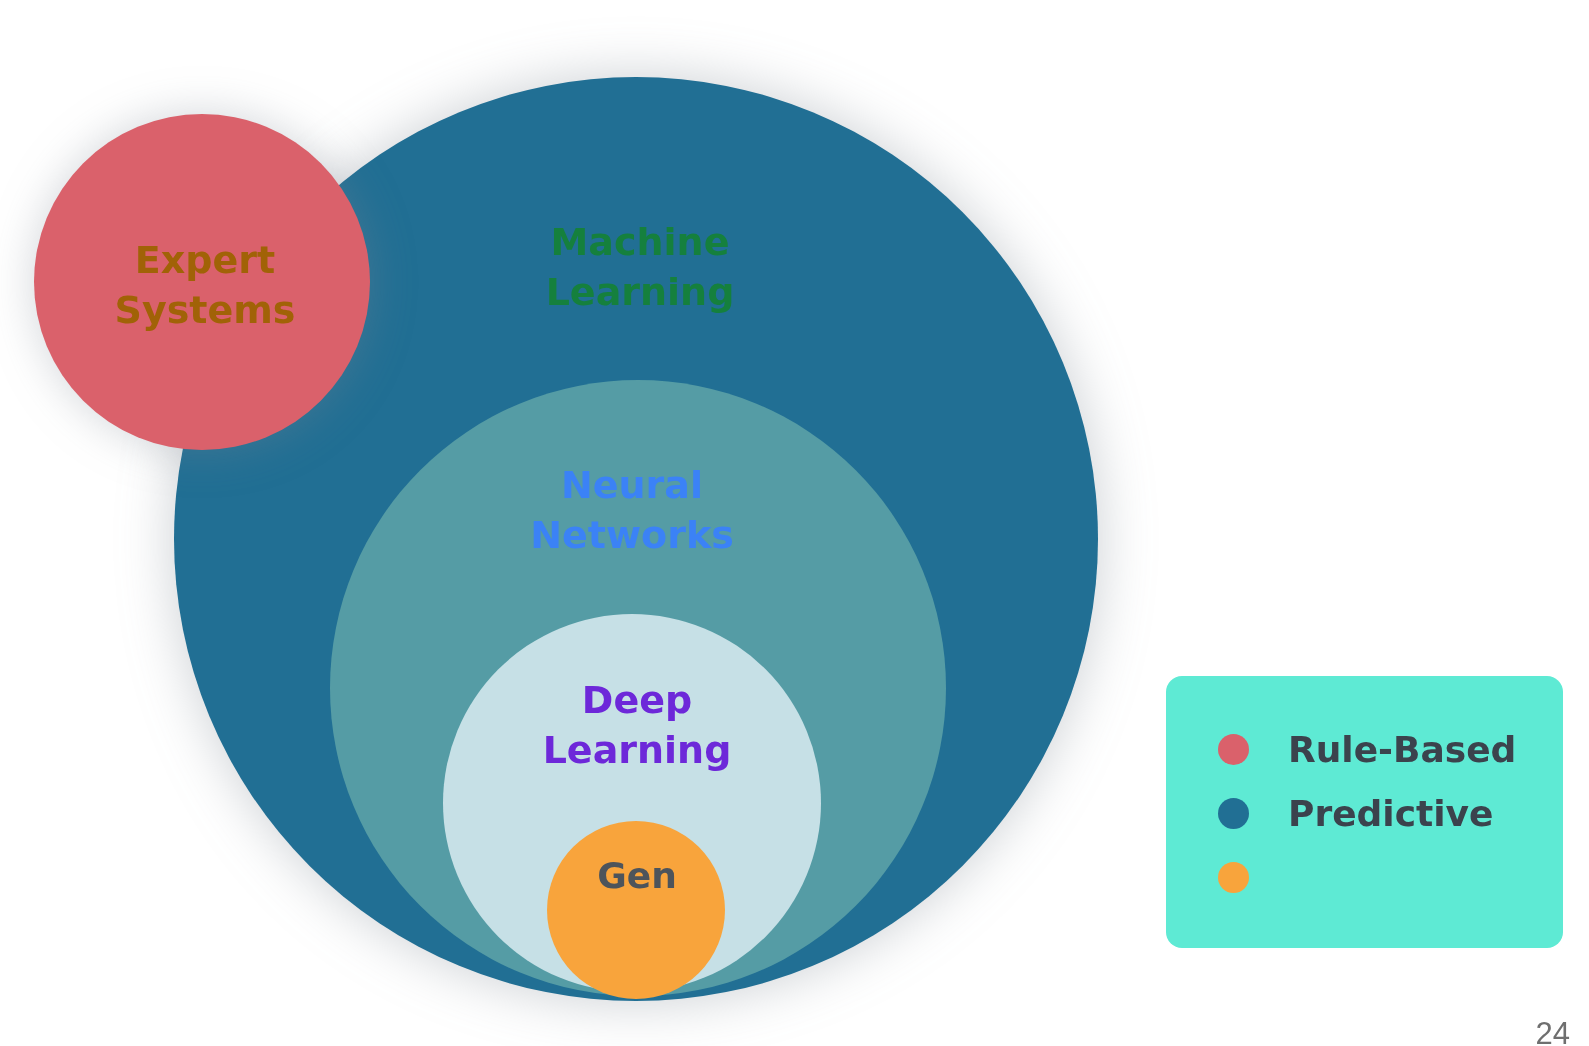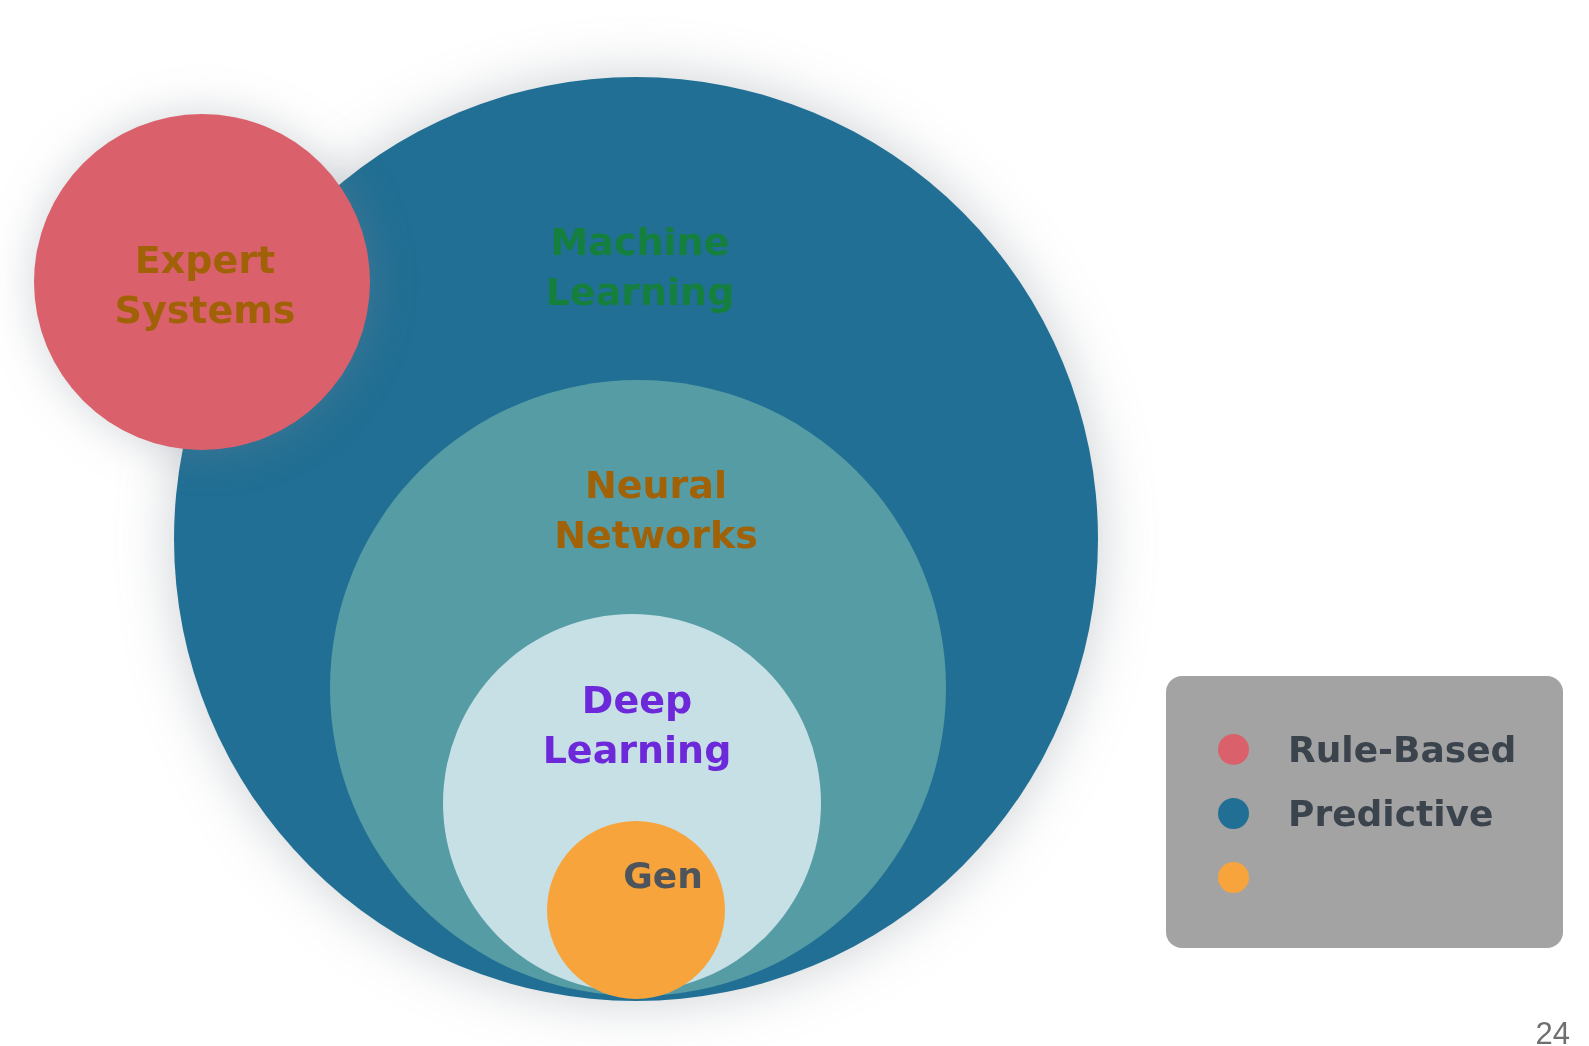--- a/index.html
+++ b/index.html
@@ -28,23 +28,23 @@
     position: absolute;
     text-align: center;
     font-weight: bold;
     font-size: 38px;
     line-height: 50px;
     z-index: 10;
   }
   .label span { display: block; }
 
   .label-ml  { left: 440px; top: 217px; width: 400px; color: #15803d; }
-  .label-nn  { left: 456px; top: 460px; width: 400px; color: #a16207; }
+  .label-nn  { left: 432px; top: 460px; width: 400px; color: #3b82f6; }
   .label-dl  { left: 437px; top: 675px; width: 400px; color: #6d28d9; }
-  .label-gen { left: 563px; top: 852px; width: 200px; color: #4D545B;
+  .label-gen { left: 537px; top: 852px; width: 200px; color: #4D545B;
                font-size: 36px; line-height: 48px; }
   .label-es  { left: 45px;  top: 235px; width: 320px; color: #a16207; }
 
   .legend {
     position: absolute;
     left: 1166px; top: 676px;
     width: 397px; height: 272px;
     background: #E9F1F5;
     border-radius: 16px;
     z-index: 6;
@@ -115,21 +115,21 @@
 
   <div class="label label-gen">
     <span>Gen</span>
   </div>
 
   <div class="label label-es">
     <span>Expert</span>
     <span>Systems</span>
   </div>
 
-  <div class="legend" style="background-color: #a3a3a3;">
+  <div class="legend" style="background-color: #5eead4;">
 
     <div class="legend-row legend-row-0">
       <span class="legend-dot" style="background-color: rgb(218, 97, 107);"></span>
       <span class="legend-label">Rule-Based</span>
     </div>
 
     <div class="legend-row legend-row-1">
       <span class="legend-dot" style="background-color: rgb(33, 111, 148);"></span>
       <span class="legend-label">Predictive</span>
     </div>

